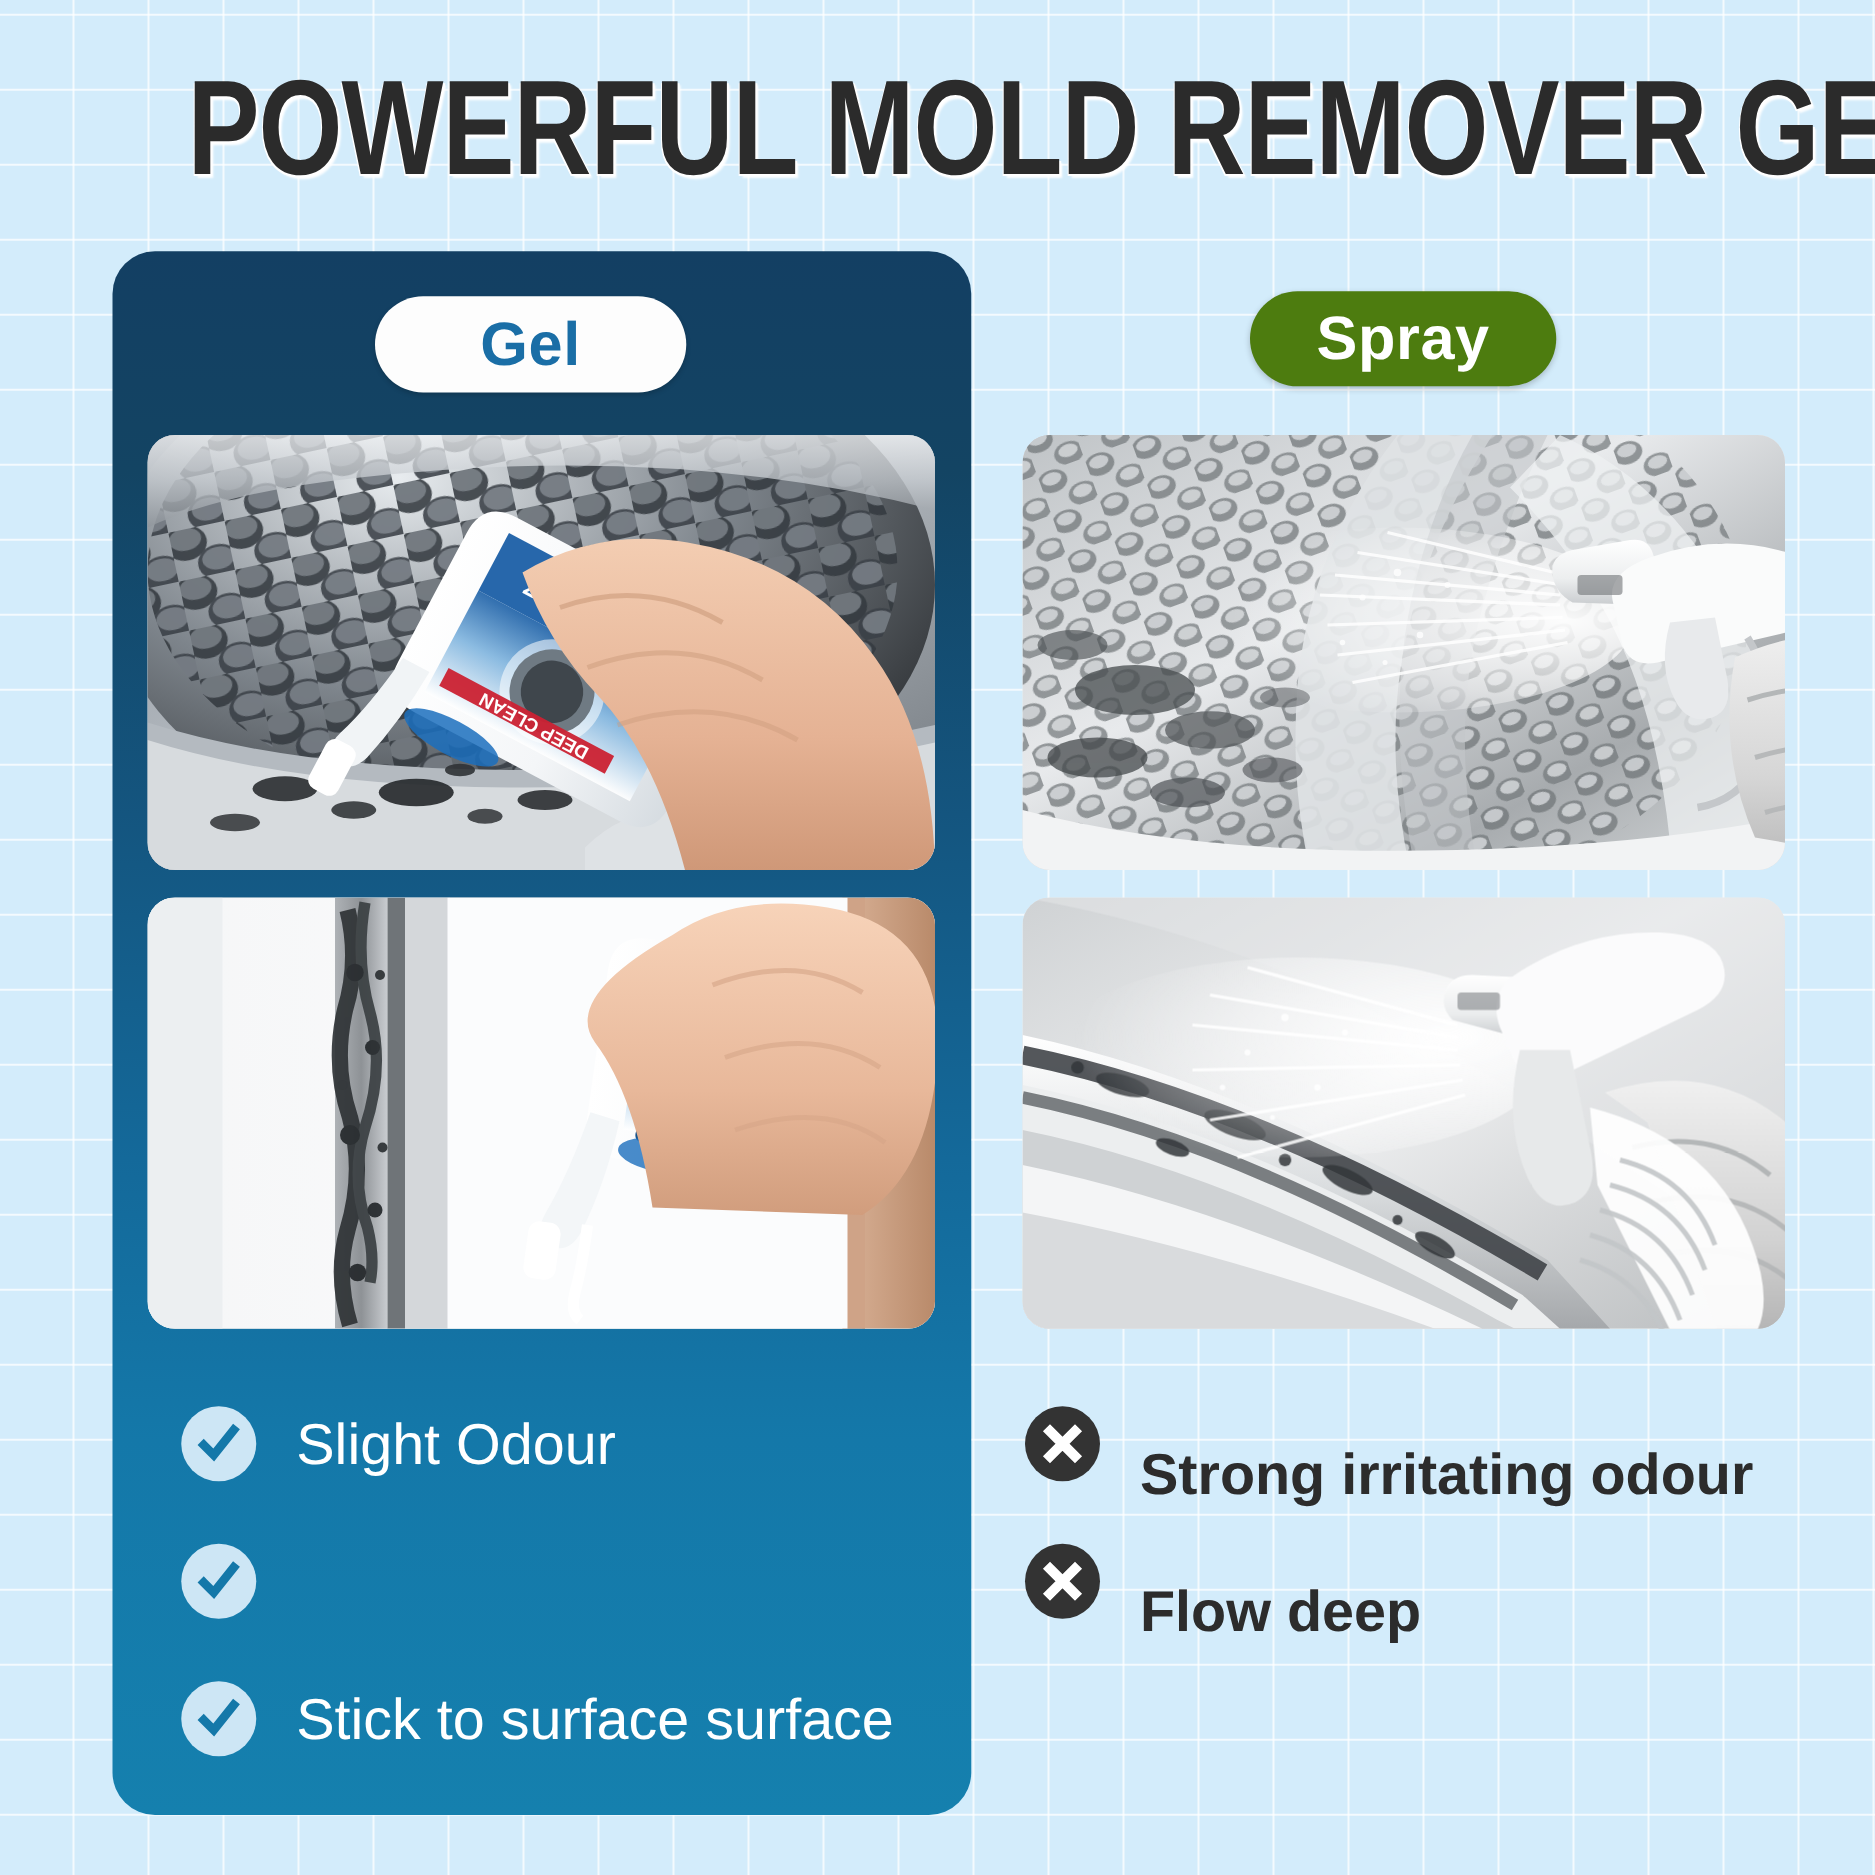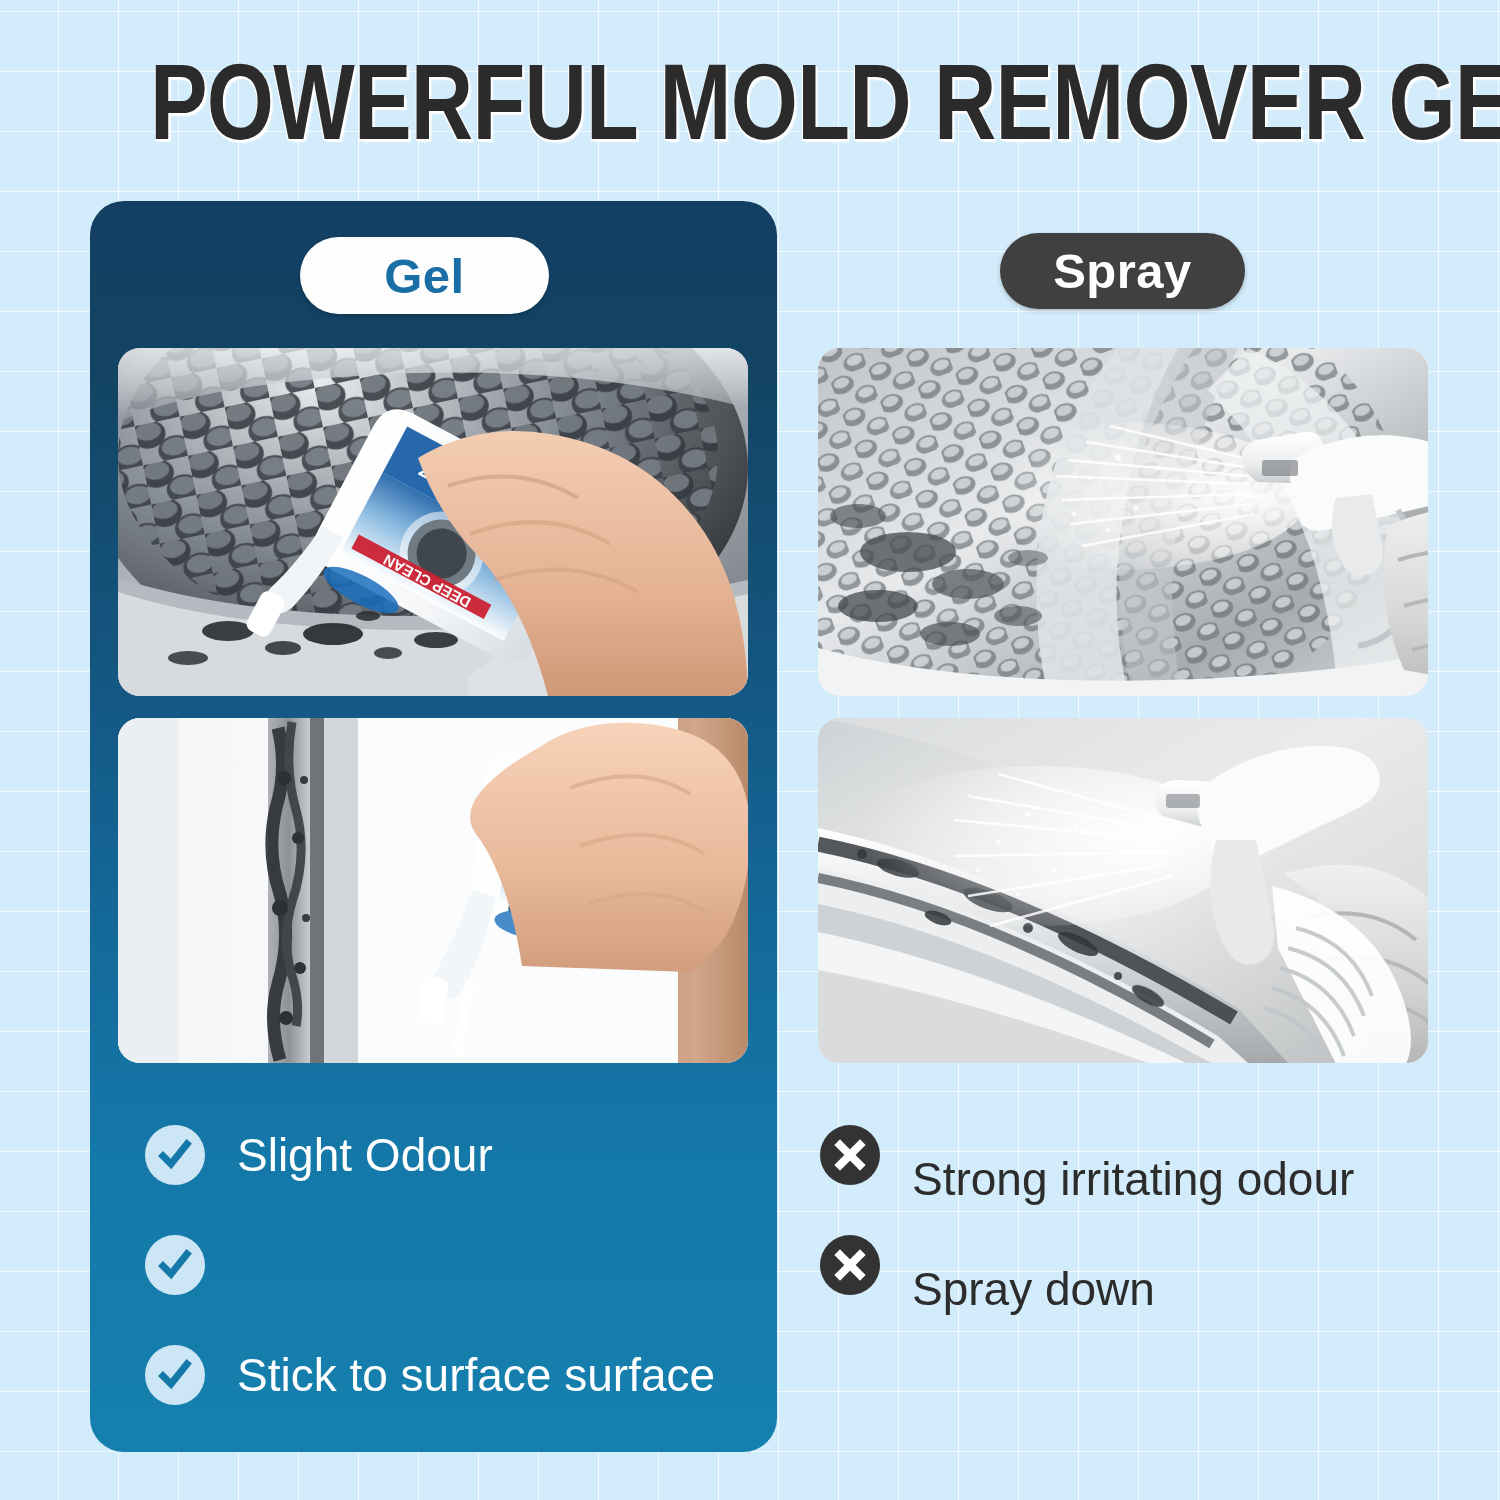--- a/index.html
+++ b/index.html
@@ -86,21 +86,21 @@
     height: 77px;
     background: #fdfdfd;
     color: #1a6ea6;
     box-shadow: 0 2px 4px rgba(0,0,0,0.18);
   }
   #badge-spray {
     left: 1000px;
     top: 233px;
     width: 245px;
     height: 76px;
-    background: #404040;
+    background: #4d7c0f;
     color: #ffffff;
     box-shadow: 0 2px 5px rgba(0,0,0,0.22);
   }
 
   
   .photo {
     position: absolute;
     border-radius: 22px;
     overflow: hidden;
     background: #e9e9e9;
@@ -136,21 +136,21 @@
   .f-icon.check { background: #cde6f5; }
   .f-icon.cross { background: #333333; }
   .f-icon svg { display: block; }
 
   .f-label {
     font-size: 46px;
     line-height: 50px;
     white-space: nowrap;
   }
   #gel-features   .f-label { color: #ffffff; font-weight: 400; }
-  #spray-features .f-label { color: #2c2c2c; font-weight: 400; margin-top: 48px; }
+  #spray-features .f-label { color: #2c2c2c; font-weight: 700; margin-top: 48px; }
 </style>
 </head>
 <body>
 
 <div id="bg-grid"></div>
 
 <h1 id="title">POWERFUL MOLD REMOVER GEL</h1>
 
 <div id="gel-panel"></div>
 
@@ -519,15 +519,15 @@
     <span class="f-label">Strong irritating odour</span>
   </div>
 
 
   <div class="feature-row">
     <span class="f-icon cross">
       <svg width="34" height="34" viewBox="0 0 34 34">
         <path d="M7 7 L27 27 M27 7 L7 27" stroke="#ffffff" stroke-width="8" fill="none" stroke-linecap="square"></path>
       </svg>
     </span>
-    <span class="f-label">Spray down</span>
+    <span class="f-label">Flow deep</span>
   </div>
 </div>
 
 </body></html>

